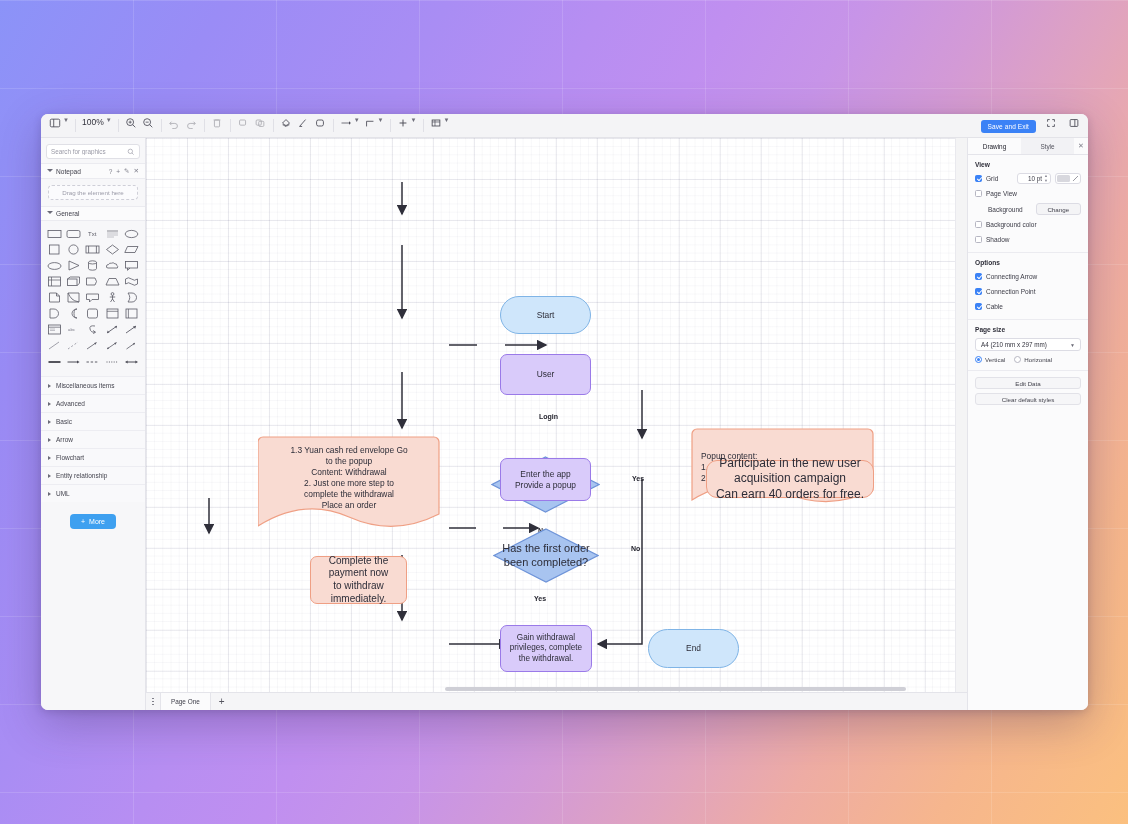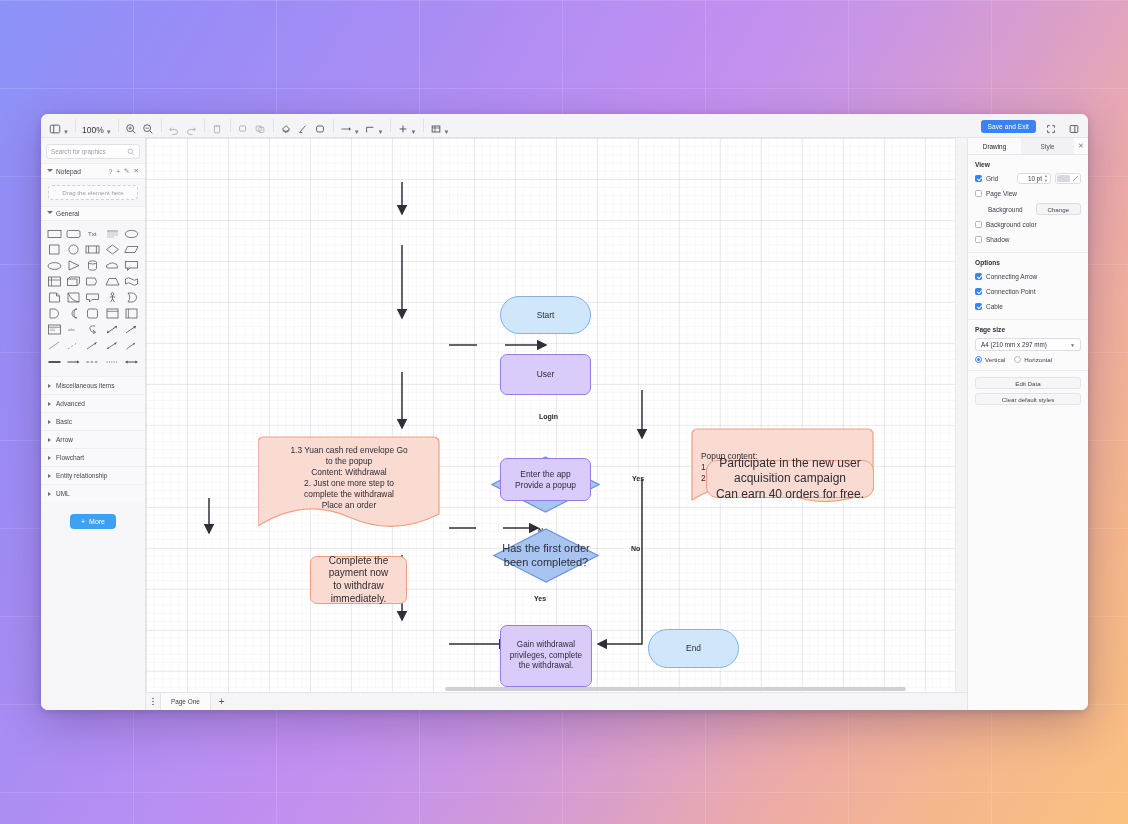--- a/index.html
+++ b/index.html
@@ -51,21 +51,21 @@
     height: 24px;
     background: #f4f4f6;
     border-bottom: 1px solid #e3e3e8;
     display: flex; align-items: center;
     padding: 0 6px;
     gap: 0px;
     position: relative;
     flex: none;
   }
   .tb-item {
-    display: flex; align-items: flex-end; justify-content: center;
+    display: flex; align-items: flex-start; justify-content: center;
     height: 18px; min-width: 17px;
     color: #4a4a55;
     font-size: 8px;
     border-radius: 3px;
     padding: 0 2px;
     gap: 2px;
     cursor: default;
   }
   .tb-item.zoomlbl { font-size: 8.5px; color:#31313c; min-width: 30px; }
   .tb-sep { width: 1px; height: 13px; background: #e0e0e6; margin: 0 4px; }
@@ -851,21 +851,21 @@
             <path d="M53 1 L105 27.5 L53 54 L1 27.5 Z" fill="#a8c4f0" stroke="#6d93d8" stroke-width="1.2"></path>
           </svg>
           <div style="position:absolute;inset:0;display:flex;align-items:center;justify-content:center;text-align:center;font-size:11px;color:#2d2d38;line-height:1.25;white-space:pre-line;">Has the first order
 been completed?</div>
         </div>
 
         <div class="lbl" style="left:485px; top:407px;">No</div>
         <div class="lbl" style="left:388px; top:457px;">Yes</div>
 
 
-        <div class="node n-purple" style="left:354px; top:487px; width:92px; height:62px; font-size:8.2px;">Gain withdrawal
+        <div class="node n-purple" style="left:354px; top:487px; width:92px; height:47px; font-size:8.2px;">Gain withdrawal
 privileges, complete
 the withdrawal.</div>
 
         <div class="node n-start" style="left:502px; top:491px; width:91px; height:39px;">End</div>
 
         <div class="page-edge-r"></div>
       </div>
 
       <div class="hscroll">
         <div class="thumb"></div>

